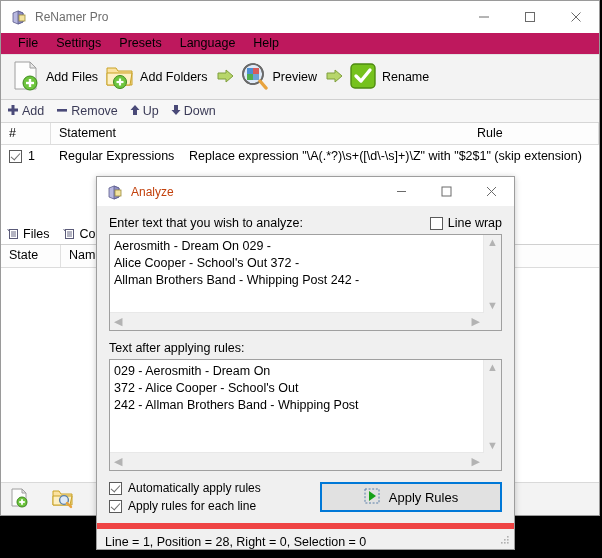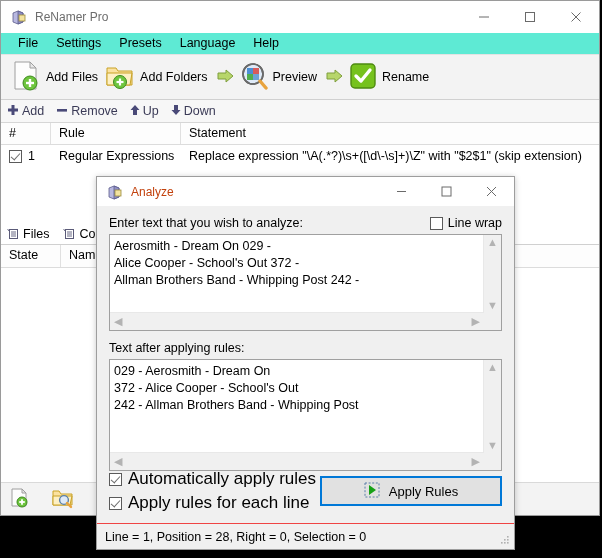--- a/index.html
+++ b/index.html
@@ -53,21 +53,21 @@
     display: flex; align-items: center; justify-content: center;
     color: #4a4a4a;
   }
   .win-btn svg { display: block; }
 
   .menubar {
     height: 21px;
     display: flex;
     align-items: center;
     padding-left: 8px;
-    background: #5eead4;
+    background: #be185d;
     font-size: 12.5px;
   }
   .menubar .menu-item {
     padding: 2px 9px 3px 9px;
     color: #000;
   }
 
   .toolbar {
     height: 44px;
     background: #f3f3f3;
@@ -304,40 +304,40 @@
   }
   .arrow-g { color: #b3b3b3; font-size: 11px; line-height: 1; padding: 2px 4px; }
 
   .dlg-footer {
     position: absolute;
     left: 12px; right: 12px; bottom: 8px;
     display: flex;
     align-items: center;
     justify-content: space-between;
   }
-  .chk-group { display: flex; flex-direction: column; gap: 4px; font-size: 17px; }
+  .chk-group { display: flex; flex-direction: column; gap: 4px; font-size: 12px; }
   .chk-line { display: flex; align-items: center; gap: 6px; }
   .apply-btn {
     width: 182px; height: 30px;
     background: #e1e1e1;
     border: 2px solid #0078d7;
     display: flex; align-items: center; justify-content: center;
     gap: 7px;
     font-size: 13px;
     box-sizing: border-box;
   }
   .statusbar {
     position: absolute;
     left: 0; bottom: 0;
     width: 100%;
     height: 26px;
     background: #f0f0f0;
-    border-top: 1px solid #ef4444;
-    display: flex;
-    align-items: center;
+    border-top: 6px solid #ef4444;
+    display: flex;
+    align-items: flex-end;
     padding-left: 8px;
     font-size: 12.5px;
     box-sizing: border-box;
   }
   .grip {
     position: absolute;
     right: 3px; bottom: 3px;
     width: 12px; height: 12px;
   }
 </style>
@@ -482,22 +482,22 @@
             <path d="M5 11 L9.5 6 H7 V1 H3 V6 H0.5 Z" fill="#4a4a78"></path>
           </svg>
       </span>
       <span>Down</span>
     </div>
   </div>
 
   <div class="rules-area">
     <div class="grid-header">
       <div class="gh-cell c1">#</div>
+      <div class="gh-cell c3">Statement</div>
       <div class="gh-cell c2">Rule</div>
-      <div class="gh-cell c3">Statement</div>
     </div>
     <div class="grid-row">
       <div class="gr-cell c1">
         <span class="chk checked"></span>
         <span>1</span>
       </div>
       <div class="gr-cell c2">Regular Expressions</div>
       <div class="gr-cell c3">Replace expression "\A(.*?)\s+([\d\-\s]+)\Z" with "$2$1" (skip extension)</div>
     </div>
   </div>

